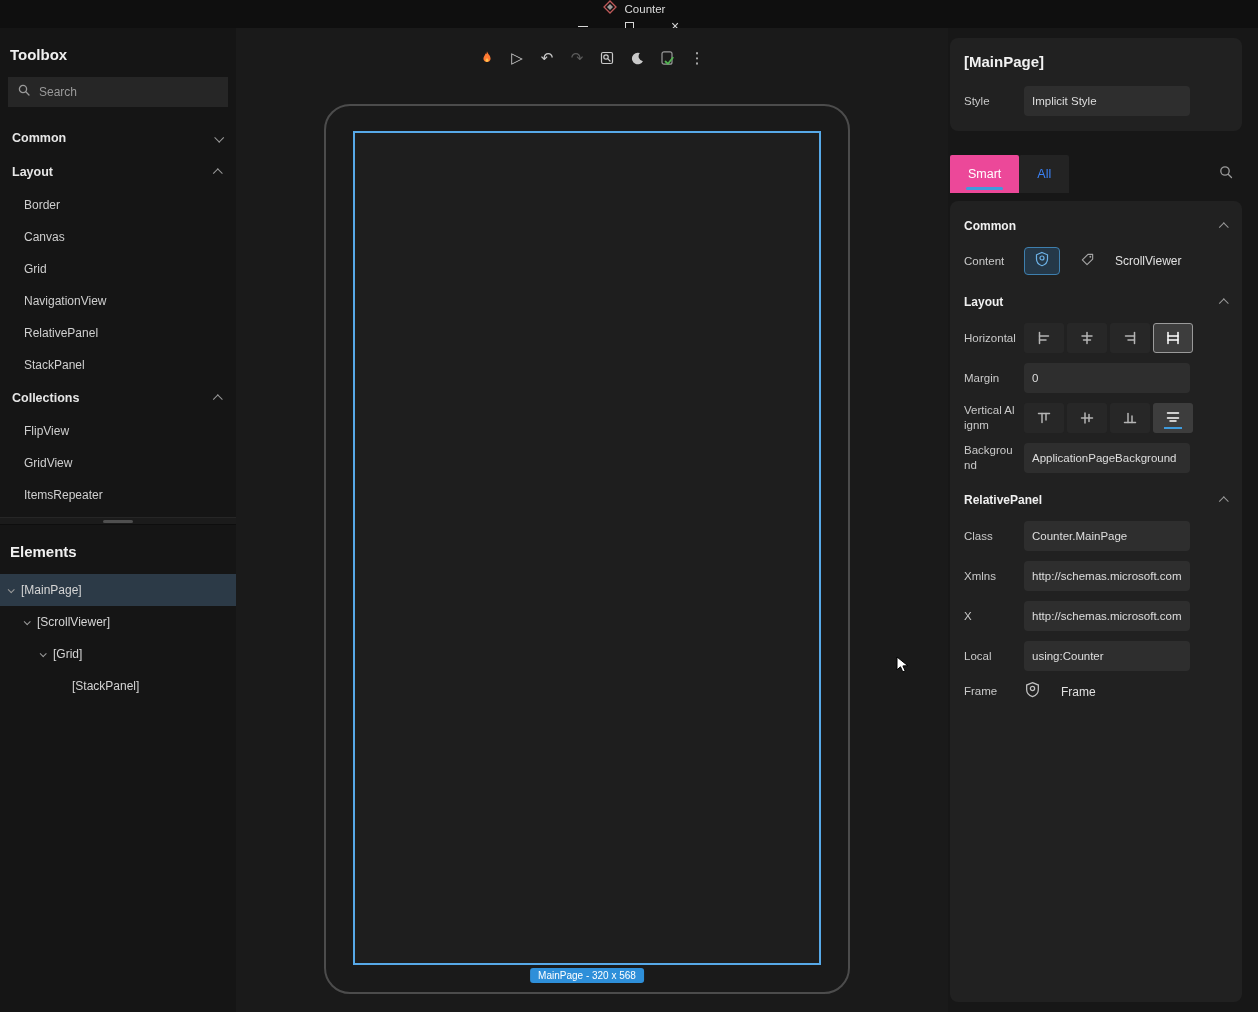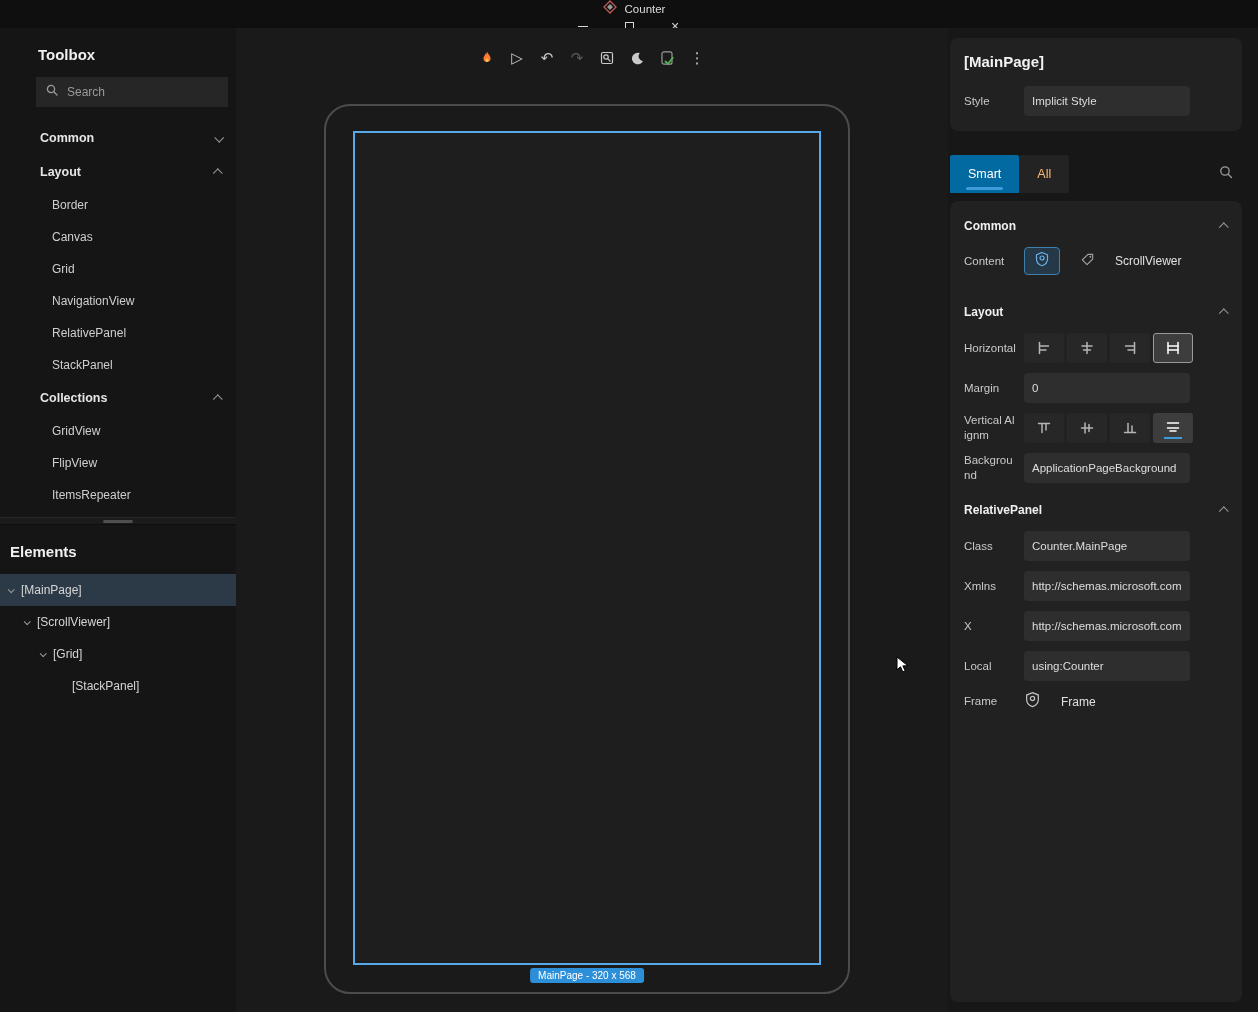--- a/index.html
+++ b/index.html
@@ -12,21 +12,21 @@
   .tb-title { font-size:11.5px; color:#dcdcdc; }
   .win-controls { display:flex; height:100%; }
   .win-btn { width:46px; height:100%; display:flex; align-items:center; justify-content:center; color:#d8d8d8; font-size:14px; }
   .win-btn .bar { width:10px; height:1px; background:#d8d8d8; }
   .win-btn .box { width:9px; height:9px; border:1px solid #d8d8d8; }
 
   .main { display:flex; height:984px; }
 
   
   .sidebar { width:236px; flex-shrink:0; background:#151515; display:flex; flex-direction:column; }
-  .toolbox { height:489px; overflow:hidden;margin-left:28px; }
+  .toolbox { height:489px; overflow:hidden; }
   .panel-title { font-size:15px; font-weight:bold; padding:18px 10px 14px; color:#f0f0f0; }
   .search-box { margin:0 8px 14px; height:30px; background:#262626; border-radius:0; display:flex; align-items:center; padding:0 9px; gap:8px; }
   .search-box input { background:transparent; border:none; outline:none; color:#ddd; font-size:12px; width:100%; font-family:inherit; }
   .search-box input::placeholder { color:#9a9a9a; }
   .sec-header { height:34px; display:flex; align-items:center; justify-content:space-between; padding:0 14px 0 12px; font-size:12.5px; font-weight:bold; cursor:default; }
   .tb-item { height:32px; display:flex; align-items:center; padding-left:24px; font-size:12px; color:#cfcfcf; }
 
   .chev { display:inline-block; width:7px; height:7px; border-right:1.6px solid #9a9a9a; border-bottom:1.6px solid #9a9a9a; }
   .chev.down { transform:rotate(45deg) translateY(-1px); }
   .chev.up { transform:rotate(-135deg) translateY(-1px); }
@@ -55,22 +55,22 @@
   
   .inspector { width:310px; flex-shrink:0; background:#171717; padding:10px 16px 10px 2px; display:flex; flex-direction:column; }
   .card { background:#212121; border-radius:8px; }
   .header-card { padding:15px 14px; }
   .header-title { font-size:15px; font-weight:bold; margin-bottom:16px; color:#f2f2f2; }
   .prop-row { display:flex; align-items:center; margin-bottom:10px; }
   .prop-label { width:52px; flex-shrink:0; margin-right:8px; font-size:11.5px; color:#c9c9c9; line-height:1.3; overflow-wrap:anywhere; word-break:break-all; }
   .prop-input { width:166px; height:30px; background:#2e2e2e; border:none; border-radius:4px; color:#dedede; font-size:11.5px; padding:0 8px; font-family:inherit; white-space:nowrap; overflow:hidden; }
 
   .tabs-row { display:flex; align-items:center; margin-top:24px; margin-bottom:8px; }
-  .tab { height:38px; padding:0 18px; display:flex; align-items:center; justify-content:center; font-size:12.5px; background:#232323; color:#fdba74; position:relative; border-radius:2px 2px 0 0; }
-  .tab.active { background:#0369a1; color:#ffffff; }
+  .tab { height:38px; padding:0 18px; display:flex; align-items:center; justify-content:center; font-size:12.5px; background:#232323; color:#3b82f6; position:relative; border-radius:2px 2px 0 0; }
+  .tab.active { background:#ec4899; color:#ffffff; }
   .tab.active::after { content:""; position:absolute; bottom:3px; left:16px; right:16px; height:3px; border-radius:2px; background:#3f9bdc; }
   .tabs-search { margin-left:auto; margin-right:8px; }
 
   .props-card { flex:1; padding:12px 14px; overflow:hidden; }
   .psec-header { display:flex; align-items:center; justify-content:space-between; font-size:12px; font-weight:bold; height:26px; margin-bottom:8px; color:#f0f0f0; }
   .align-group { display:flex; gap:3px; }
   .align-btn { width:40px; height:30px; background:#272727; border-radius:3px; display:flex; align-items:center; justify-content:center; position:relative; }
   .align-btn.sel-h { background:#3d3d3d; border:1px solid #9a9a9a; }
   .align-btn.sel-v { background:#3d3d3d; }
   .align-btn.sel-v::after { content:""; position:absolute; bottom:4px; left:11px; right:11px; height:2px; background:#3f9bdc; }
@@ -152,24 +152,24 @@
         </div>
       <div class="tb-item">
           <span>StackPanel</span>
         </div>
 
       <div class="sec-header">
         <span>Collections</span>
         <span class="chev up"></span>
       </div>
       <div class="tb-item">
+          <span>FlipView</span>
+        </div>
+      <div class="tb-item">
           <span>GridView</span>
-        </div>
-      <div class="tb-item">
-          <span>FlipView</span>
         </div>
       <div class="tb-item">
           <span>ItemsRepeater</span>
         </div>
     </div>
 
     <div class="splitter">
         <div class="grip"></div>
       </div>
 
@@ -273,21 +273,21 @@
           </svg>
       </span>
     </div>
 
     <div class="card props-card">
 
       <div class="psec-header">
         <span>Common</span>
         <span class="chev up"></span>
       </div>
-      <div class="prop-row" style="margin-bottom:24px;">
+      <div class="prop-row" style="margin-bottom:14px;">
         <div class="prop-label">Content</div>
         <div class="content-controls">
           <div class="icon-chip sel">
             <span>
               <svg width="16" height="16" viewBox="0 0 16 16">
                   <path d="M8 1.5 L13.5 3.8 V8 C13.5 11.3 11.2 13.7 8 14.7 C4.8 13.7 2.5 11.3 2.5 8 V3.8 Z" fill="none" stroke="#6db3e8" stroke-width="1.2"></path>
                   <circle cx="8" cy="7" r="2" fill="none" stroke="#6db3e8" stroke-width="1.2"></circle>
                 </svg>
             </span>
           </div>

